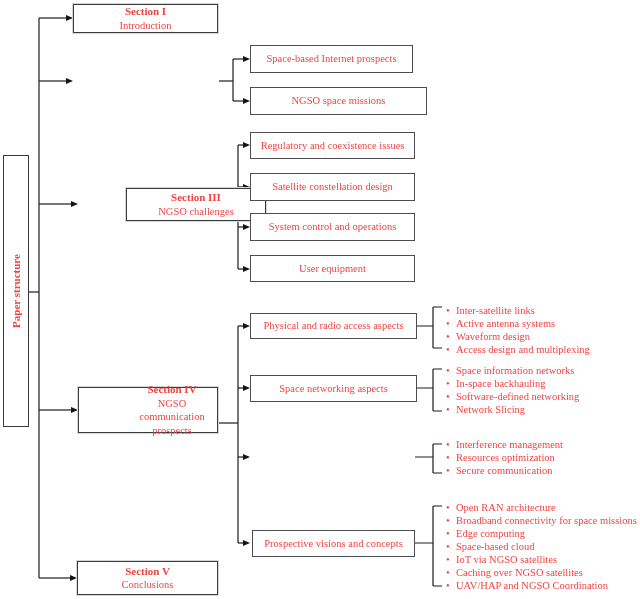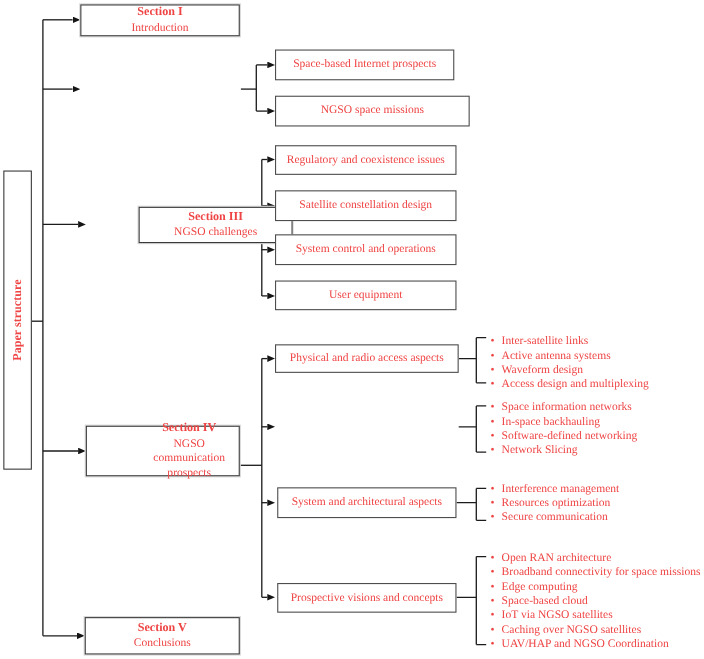--- a/index.html
+++ b/index.html
@@ -119,22 +119,22 @@
   <div class="box" style="left:250px;top:213px;width:165px;height:28px;">
     <span>System control and operations</span>
   </div>
   <div class="box" style="left:250px;top:255px;width:165px;height:27px;justify-content:center;">
     <span>User equipment</span>
   </div>
 
   <div class="box" style="left:250px;top:313px;width:167px;height:26px;">
     <span>Physical and radio access aspects</span>
   </div>
-  <div class="box" style="left:252px;top:443px;width:163px;height:28px;">
-    <span>System and architectural aspects</span>
+  <div class="box" style="left:250px;top:375px;width:167px;height:27px;">
+    <span>Space networking aspects</span>
   </div>
   <div class="box" style="left:252px;top:530px;width:163px;height:27px;">
     <span>Prospective visions and concepts</span>
   </div>
 
   <div class="bullets" style="top:304px;">
     <div class="bl">
         <span class="dot">•</span>
         <span>Inter-satellite links</span>
       </div>

